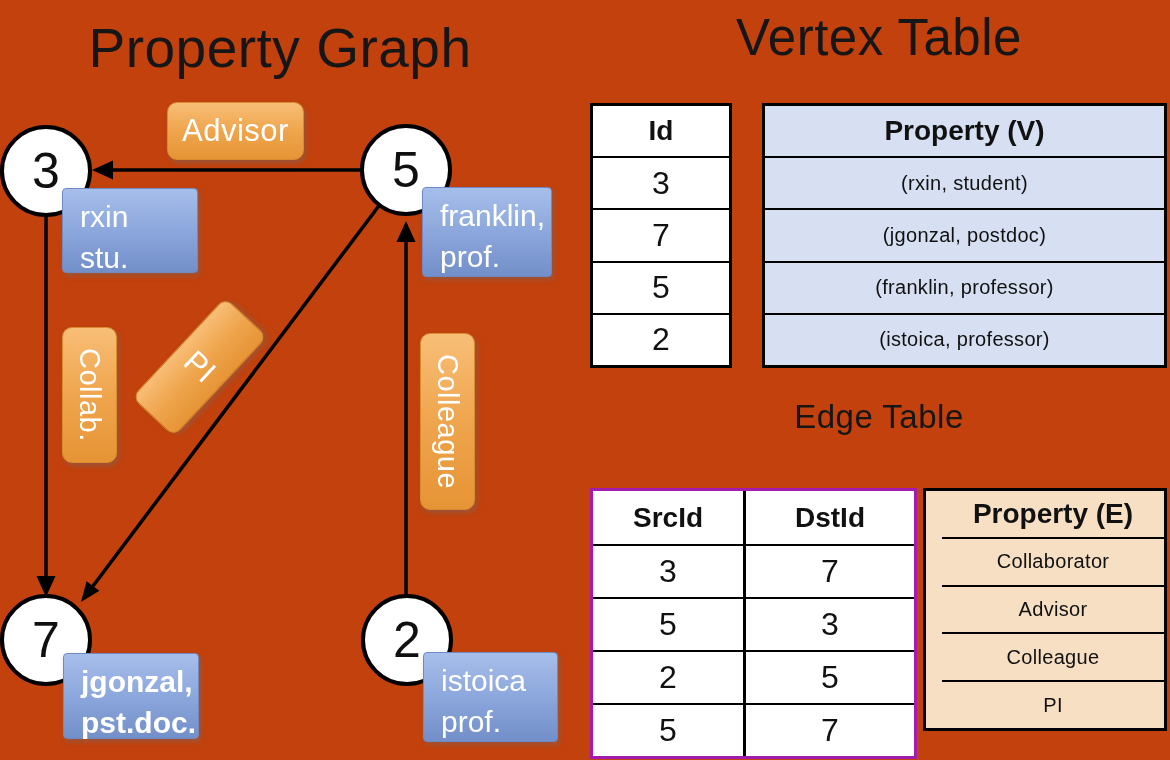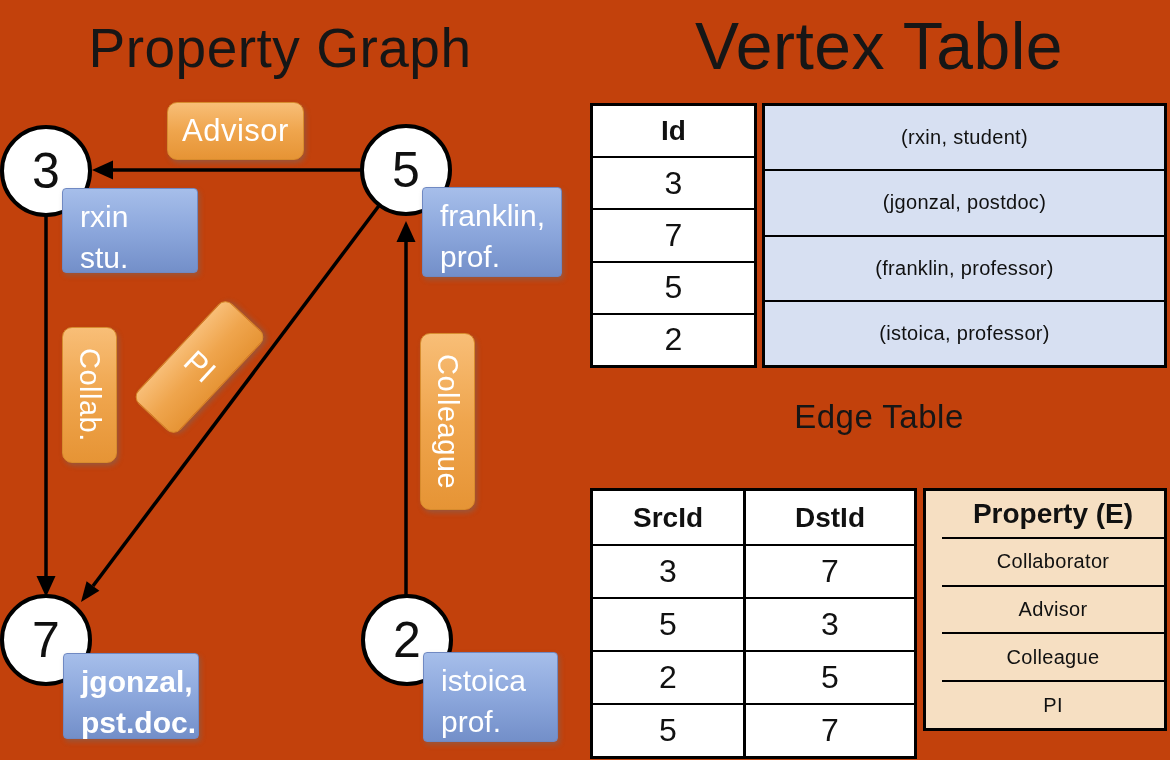--- a/index.html
+++ b/index.html
@@ -2,21 +2,21 @@
 <html><head>
 <meta charset="utf-8">
 <style>
   html,body{margin:0;padding:0;background:#fff;}
   .stage{position:relative;width:1170px;height:760px;background:#c2410c;overflow:hidden;
          font-family:"Liberation Sans",sans-serif;color:#111;}
 
   
   .title{position:absolute;text-align:center;color:#161616;letter-spacing:.5px;white-space:nowrap;}
   .t-graph{left:0;top:16px;width:560px;font-size:55px;}
-  .t-vertex{left:590px;top:8px;width:578px;font-size:66px;}
+  .t-vertex{left:590px;top:8px;width:578px;font-size:51px;}
   .t-edge{left:590px;top:398px;width:578px;font-size:33px;}
 
   
   svg.graphlayer{position:absolute;left:0;top:0;}
 
   
   .nnum{position:absolute;width:88px;text-align:center;font-size:50px;line-height:58px;color:#101010;}
   .n3{left:2px;top:142px;} .n5{left:362px;top:141px;}
   .n7{left:2px;top:611px;} .n2{left:363px;top:611px;}
 
@@ -31,39 +31,39 @@
   .o-pi{left:131px;top:338px;width:135px;height:56px;transform:rotate(-47deg);}
   .o-colleague{left:420px;top:333px;width:53px;height:175px;font-size:29px;}
   .vtext{writing-mode:vertical-rl;}
 
   
   .bbox{position:absolute;border-radius:4px;border:1px solid #7089C2;
         background:linear-gradient(180deg,#A6BEEA 0%,#8CA7DC 50%,#738FC9 100%);
         box-shadow:2px 3px 5px rgba(110,110,110,.45);
         color:#fff;font-size:30px;line-height:41px;padding:7px 0 0 17px;box-sizing:border-box;}
   .b-rxin{left:62px;top:188px;width:136px;height:85px;}
-  .b-franklin{left:422px;top:187px;width:140px;height:90px;}
+  .b-franklin{left:422px;top:187px;width:130px;height:90px;}
   .b-jgonzal{left:63px;top:653px;width:136px;height:86px;font-weight:bold;}
   .b-istoica{left:423px;top:652px;width:135px;height:90px;}
 
   
   .coltable{position:absolute;border:3px solid #000;box-sizing:border-box;
             display:flex;flex-direction:column;}
   .coltable .cell{flex:1;display:flex;align-items:center;justify-content:center;
                   border-top:2.5px solid #000;box-sizing:border-box;}
   .coltable .cell:first-child{border-top:none;}
   .head{font-weight:bold;font-size:28px;}
   .numcell{font-size:32px;}
   .propcell{font-size:20px;letter-spacing:.3px;}
 
-  .vt-id{left:590px;top:103px;width:167px;height:265px;background:#fff;}
+  .vt-id{left:590px;top:103px;width:142px;height:265px;background:#fff;}
   .vt-prop{left:762px;top:103px;width:405px;height:265px;background:#D7E0F2;}
 
   .et-ids{position:absolute;left:590px;top:488px;width:327px;height:271px;background:#fff;
-          border:3px solid #000000;box-sizing:border-box;
+          border:3px solid #a21caf;box-sizing:border-box;
           display:grid;grid-template-columns:150px 1fr;grid-template-rows:repeat(5,1fr);}
   .et-ids .gcell{display:flex;align-items:center;justify-content:center;
                  border-top:2.5px solid #000;box-sizing:border-box;}
   .et-ids .gcell.r0{border-top:none;}
   .et-ids .gcell.c1{border-left:3px solid #000;}
   .et-prop{left:923px;top:488px;width:244px;height:243px;background:#F6DFC2;padding-left:16px;}
 </style>
 </head>
 <body>
 
@@ -130,20 +130,21 @@
 
   <div class="coltable vt-id">
     <div class="cell head">Id</div>
     <div class="cell numcell">3</div>
     <div class="cell numcell">7</div>
     <div class="cell numcell">5</div>
     <div class="cell numcell">2</div>
   </div>
 
   <div class="coltable vt-prop">
+    <div class="cell head">Property (V)</div>
     <div class="cell propcell">(rxin, student)</div>
     <div class="cell propcell">(jgonzal, postdoc)</div>
     <div class="cell propcell">(franklin, professor)</div>
     <div class="cell propcell">(istoica, professor)</div>
   </div>
 
   <div class="et-ids">
     <div class="gcell r0 head">SrcId</div>
     <div class="gcell r0 c1 head">DstId</div>
     <div class="gcell numcell">3</div>

